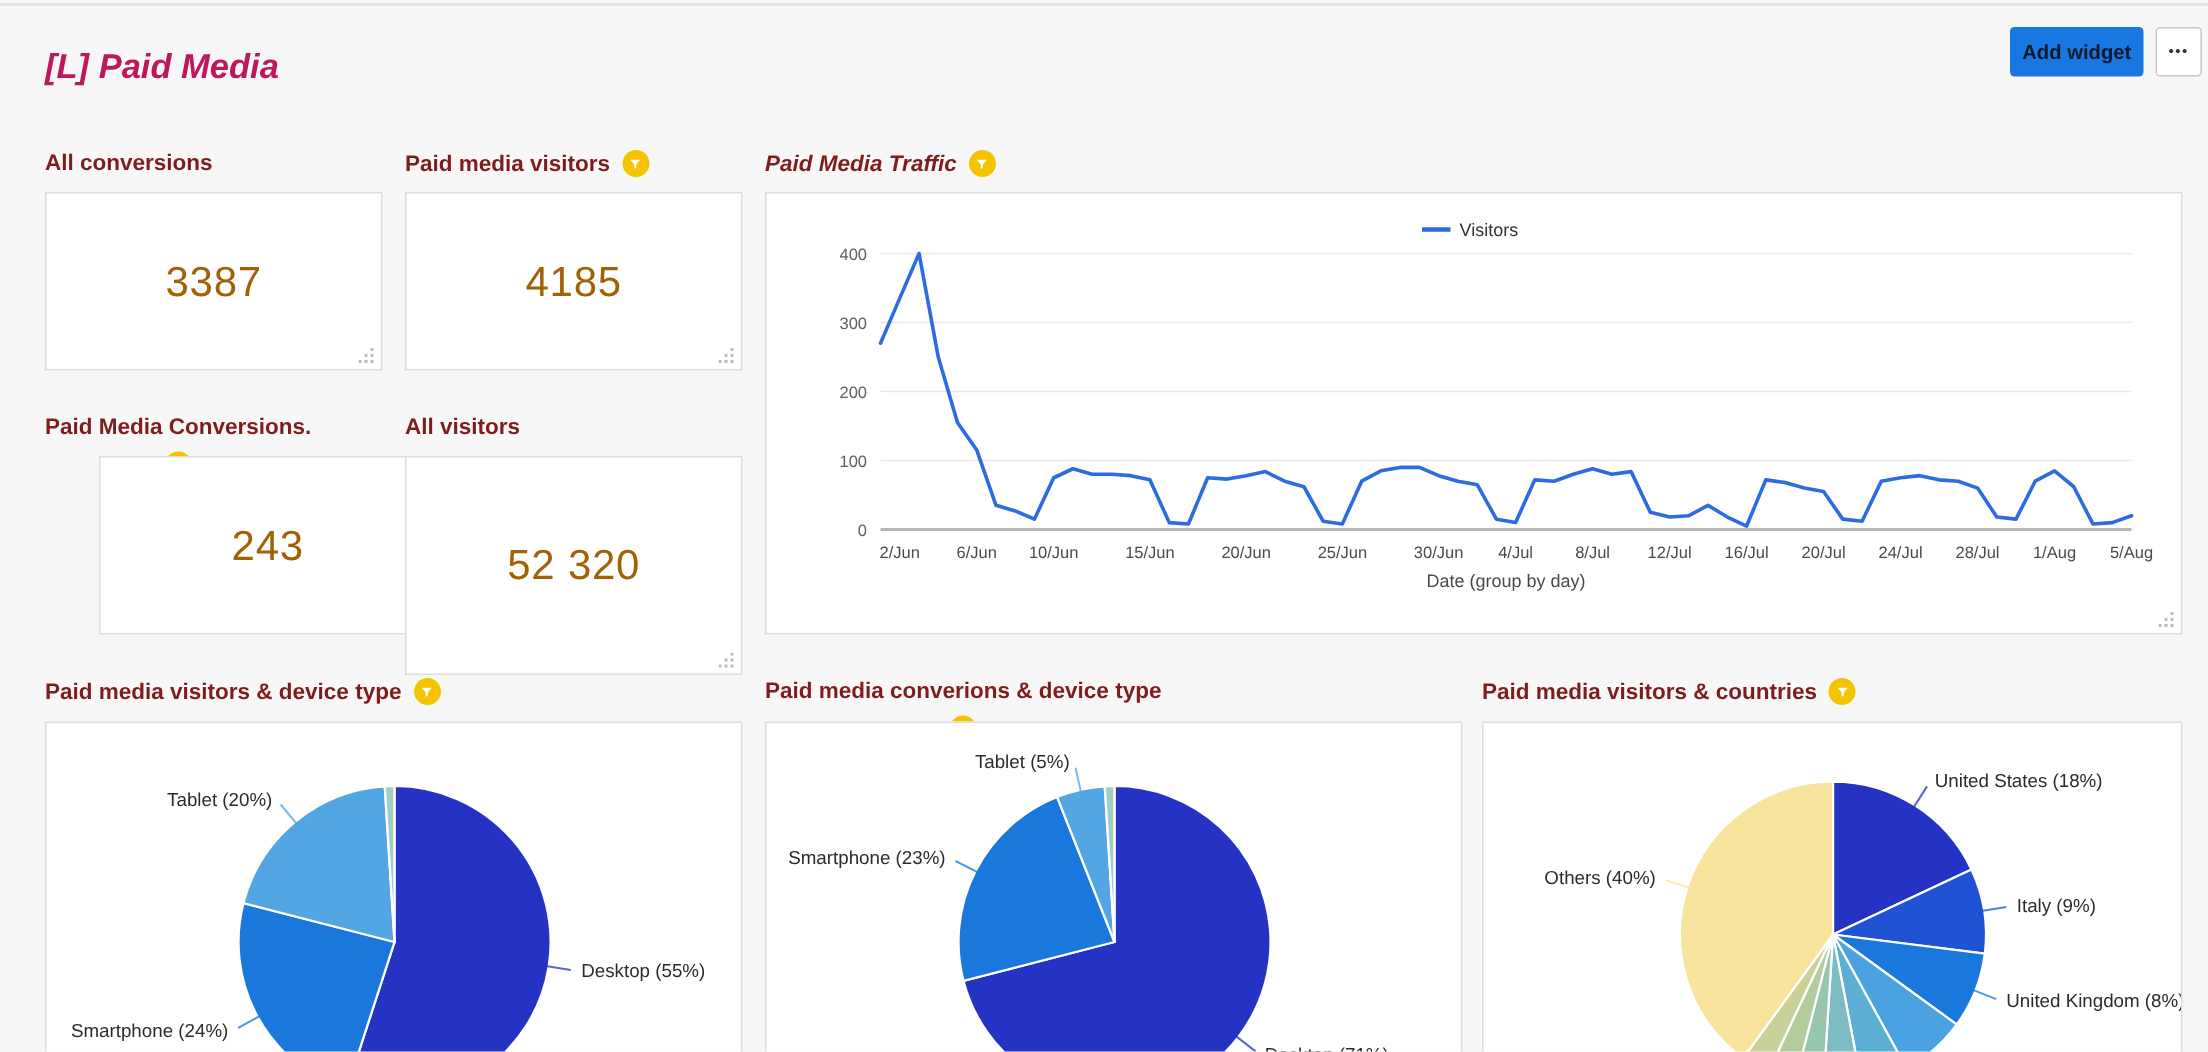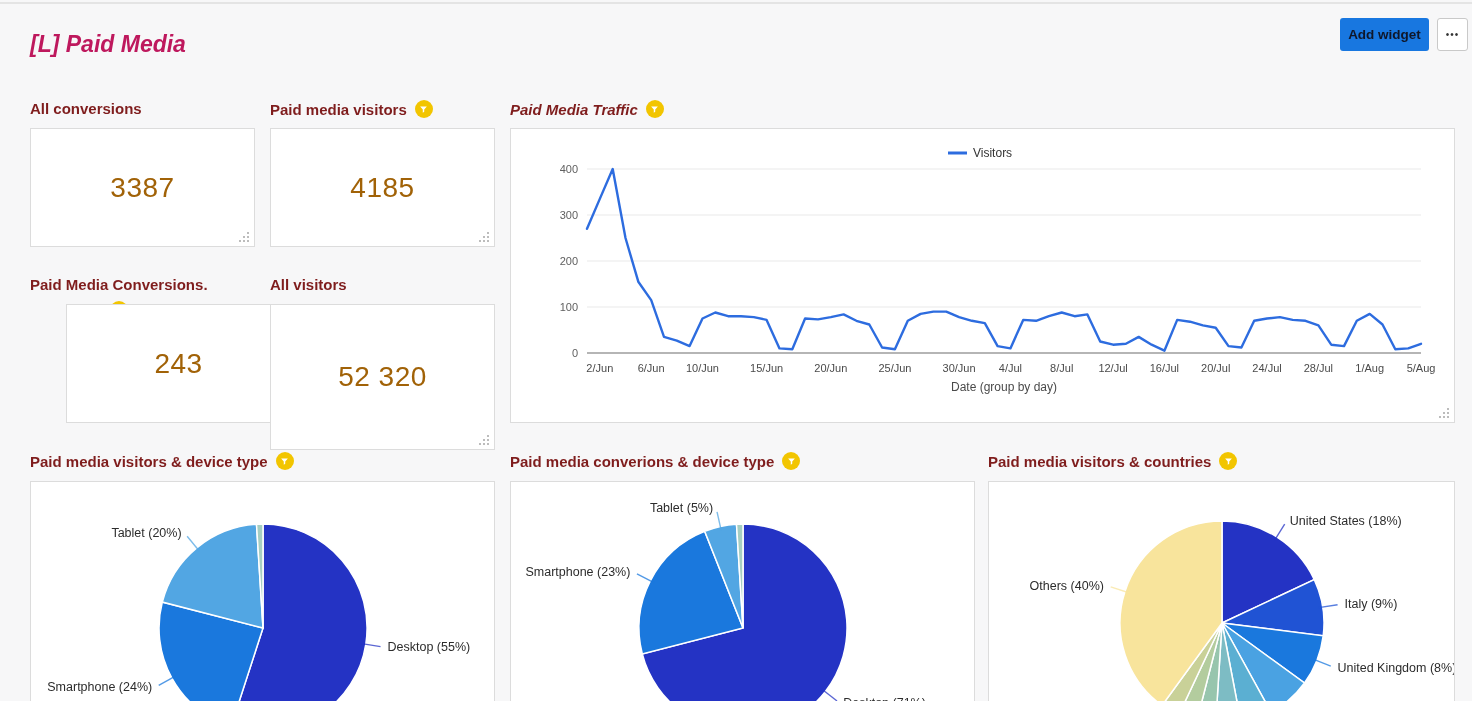--- a/index.html
+++ b/index.html
@@ -189,21 +189,21 @@
       <path d="M 232 146 L 225.5 42.2 A 104 104 0 0 1 232.0 42.0 Z" fill="#a5cec2" stroke="#fff" stroke-width="1.5"></path>
       <line x1="330.7688340595138" y1="161.6434465040231" x2="349.5349125308214" y2="164.6157013397875" stroke="#2433c4" stroke-opacity="0.75" stroke-width="1.4"></line>
       <text x="356.48566589320194" y="169.24143919994842" text-anchor="start" font-size="12.5" fill="#2c2c2c">Desktop (55%)</text>
       <line x1="144.3693319956136" y1="194.17536741017145" x2="127.71950507478019" y2="203.32868721810402" stroke="#1a78dd" stroke-opacity="0.75" stroke-width="1.4"></line>
       <text x="121.21427835460473" y="209.2557019145109" text-anchor="end" font-size="12.5" fill="#2c2c2c">Smartphone (24%)</text>
       <line x1="168.25760102513104" y1="68.94867572242106" x2="156.14654521990593" y2="54.30892410968107" stroke="#52a6e3" stroke-opacity="0.75" stroke-width="1.4"></line>
       <text x="150.59684926091117" y="55.226871138577906" text-anchor="end" font-size="12.5" fill="#2c2c2c">Tablet (20%)</text>
     </svg>
 </div>
 
-<div class="widget-title" style="left:510px;top:452px;">
+<div class="widget-title" style="left:510px;top:452px;flex-direction:column;">
   <span>Paid media converions &amp; device type</span>
   <span class="filter-badge">
     <svg width="11" height="11" viewBox="0 0 18 18">
         <path d="M3.5 4h11l-4.3 5.2v3.4l-2.4 1.6V9.2Z" fill="#fff"></path>
       </svg>
   </span>
 </div>
 <div class="card" style="left:510px;top:481px;width:465px;height:290px;">
   <svg id="pie-2" width="463" height="288" viewBox="0 0 463 288">
       <path d="M 232 146 L 232.0 42.0 A 104 104 0 1 1 131.3 171.9 Z" fill="#2433c4" stroke="#fff" stroke-width="1.5"></path>

